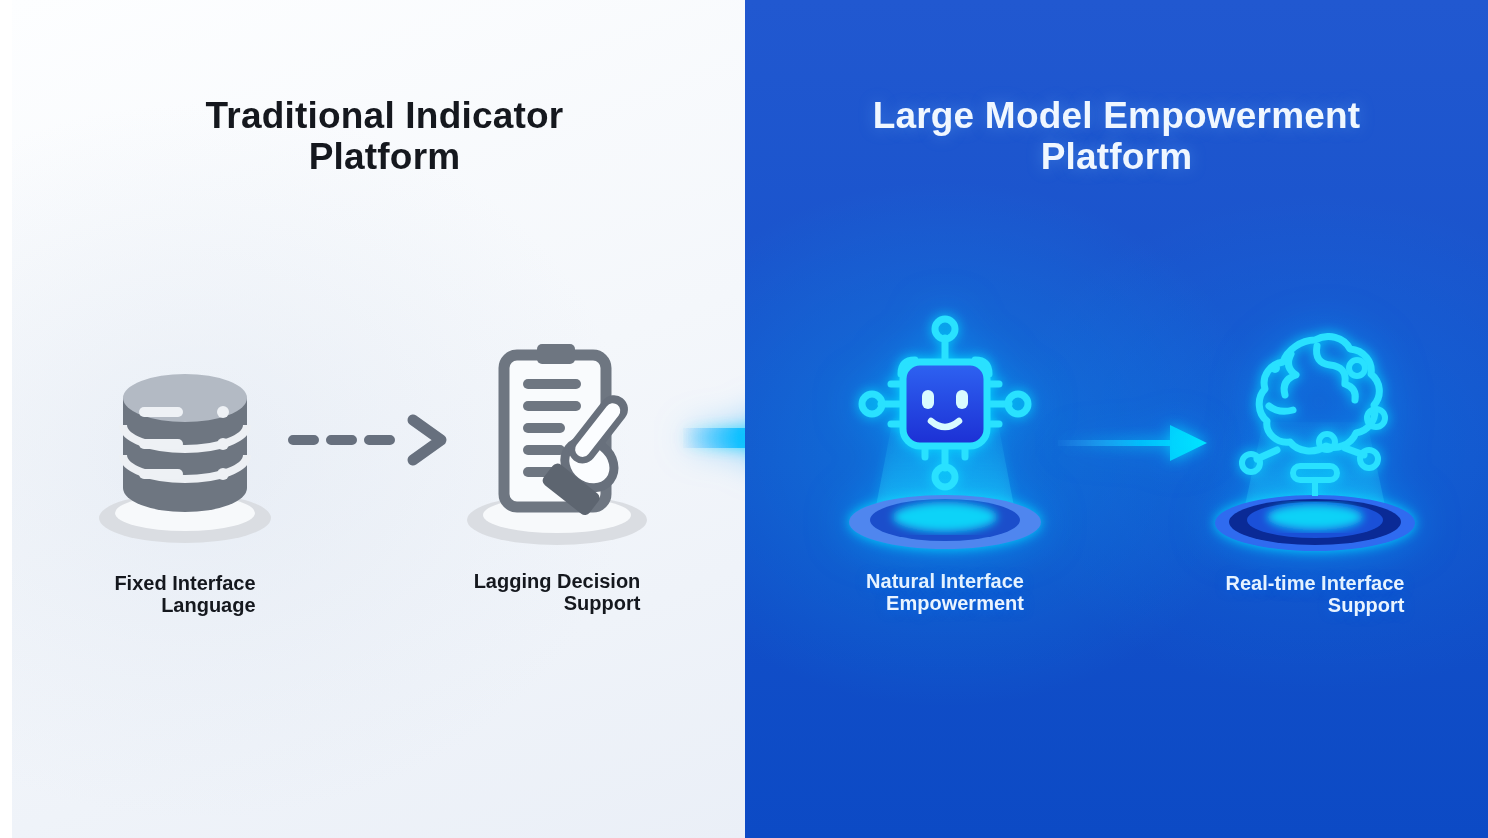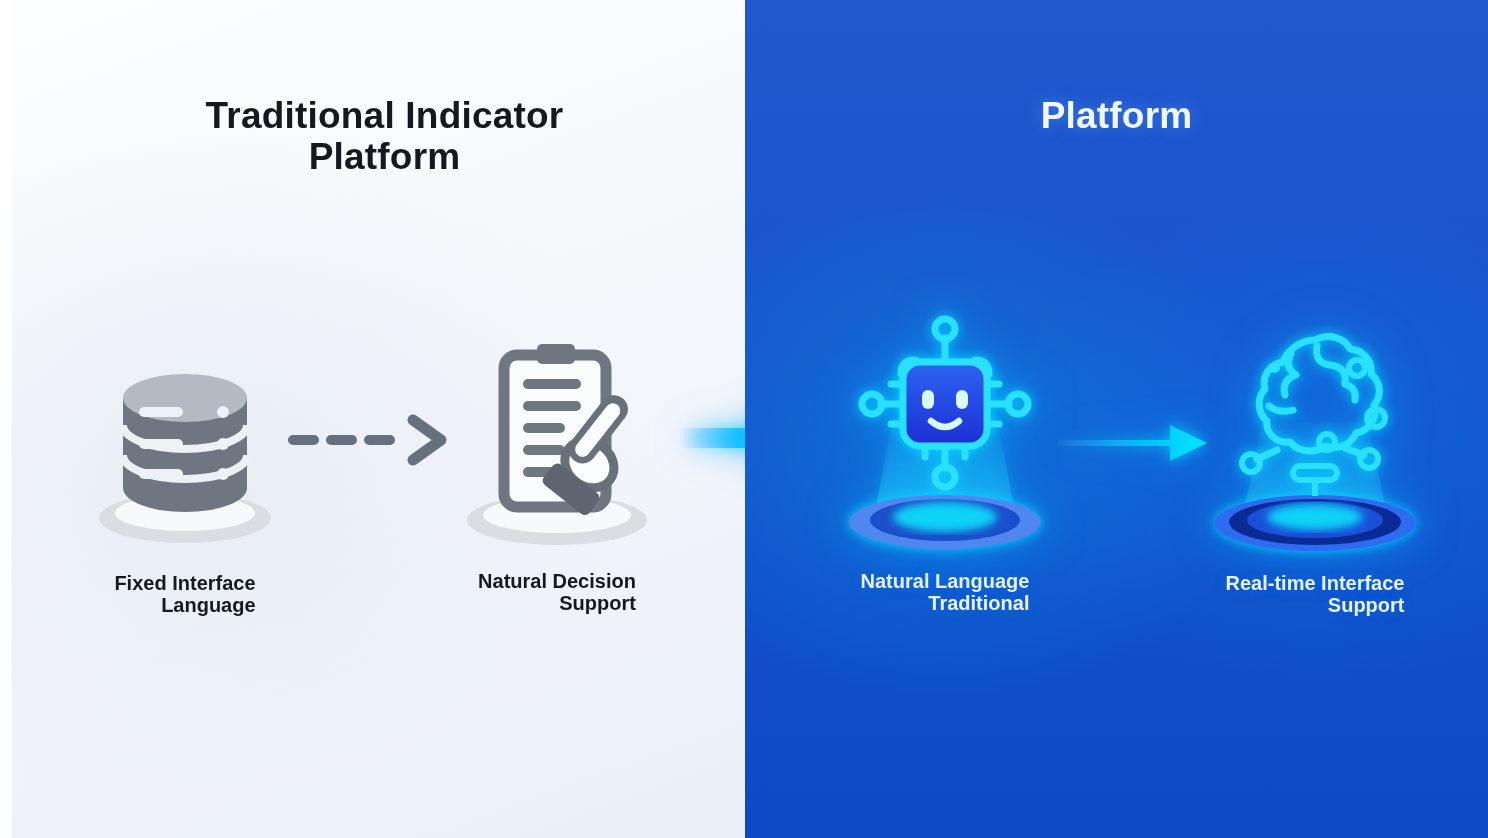--- a/index.html
+++ b/index.html
@@ -91,21 +91,21 @@
       <rect x="63" y="110" width="42" height="10" rx="5" fill="#6e7681"></rect>
       <rect x="63" y="132" width="42" height="10" rx="5" fill="#6e7681"></rect>
       <g transform="translate(128,118) rotate(38)">
         <ellipse cx="8" cy="8" rx="26" ry="22" fill="#fbfdff" stroke="#68707c" stroke-width="9"></ellipse>
         <rect x="-16" y="-60" width="19" height="70" rx="9.5" fill="#fbfdff" stroke="#68707c" stroke-width="9"></rect>
         <rect x="-14" y="-56" width="15" height="64" rx="7.5" fill="#fbfdff"></rect>
         <rect x="-20" y="26" width="58" height="26" rx="6" fill="#5d6570"></rect>
       </g>
     </svg>
     <div class="item-label label-dark" style="margin-top:20px;">
-      <span>Natural Decision</span>
+      <span>Lagging Decision</span>
       <span>Support</span>
     </div>
   </div>
 
   <div class="arrow" style="left:283px; top:412px;">
     <svg width="170" height="56" viewBox="0 0 170 56">
       <line x1="10" y1="28" x2="124" y2="28" stroke="#67707e" stroke-width="10" stroke-dasharray="21 17" stroke-linecap="round"></line>
       <path d="M130 8 L158 28 L130 48" stroke="#67707e" stroke-width="11" fill="none" stroke-linecap="round" stroke-linejoin="round"></path>
     </svg>
   </div>
@@ -118,20 +118,21 @@
           <stop offset="0.45" stop-color="#00baff" stop-opacity="0.8"></stop>
           <stop offset="1" stop-color="#00e4ff"></stop>
         </linearGradient>
       </defs>
       <path d="M0 28 L72 28 L72 9 L124 38 L72 67 L72 48 L0 48 Z" fill="url(#bigArr)"></path>
     </svg>
   </div>
 
   <div class="panel panel-right">
     <div class="panel-title title-light">
+      <span>Large Model Empowerment</span>
       <span>Platform</span>
     </div>
   </div>
 
   <div class="item" style="left:785px; top:300px; width:320px;">
     <svg class="glow-svg" width="220" height="250" viewBox="0 0 220 250">
       <defs>
         <linearGradient id="chipGrad" x1="0" y1="0" x2="0" y2="1">
           <stop offset="0" stop-color="#2e63f2"></stop>
           <stop offset="1" stop-color="#1c2fd4"></stop>
@@ -165,22 +166,22 @@
           <line x1="152" y1="124" x2="164" y2="124"></line>
         <line x1="90" y1="146" x2="90" y2="157"></line>
           <line x1="130" y1="146" x2="130" y2="157"></line>
       </g>
       <rect x="68" y="62" width="84" height="84" rx="17" fill="url(#chipGrad)" stroke="#29e1ff" stroke-width="7"></rect>
       <rect x="87" y="90" width="12" height="19" rx="6" fill="#d8fbff"></rect>
       <rect x="121" y="90" width="12" height="19" rx="6" fill="#d8fbff"></rect>
       <path d="M96 121 q14 12 28 0" stroke="#d8fbff" stroke-width="6.5" fill="none" stroke-linecap="round"></path>
     </svg>
     <div class="item-label label-light" style="margin-top:20px;">
-      <span>Natural Language</span>
-      <span>Traditional</span>
+      <span>Natural Interface</span>
+      <span>Empowerment</span>
     </div>
   </div>
 
   <div class="item" style="left:1155px; top:302px; width:320px;">
     <svg class="glow-svg" width="220" height="250" viewBox="0 0 220 250">
       <defs>
         <linearGradient id="colGradB" x1="0" y1="0" x2="0" y2="1">
           <stop offset="0" stop-color="#2fd8ff" stop-opacity="0.04"></stop>
           <stop offset="1" stop-color="#2fd8ff" stop-opacity="0.35"></stop>
         </linearGradient>

